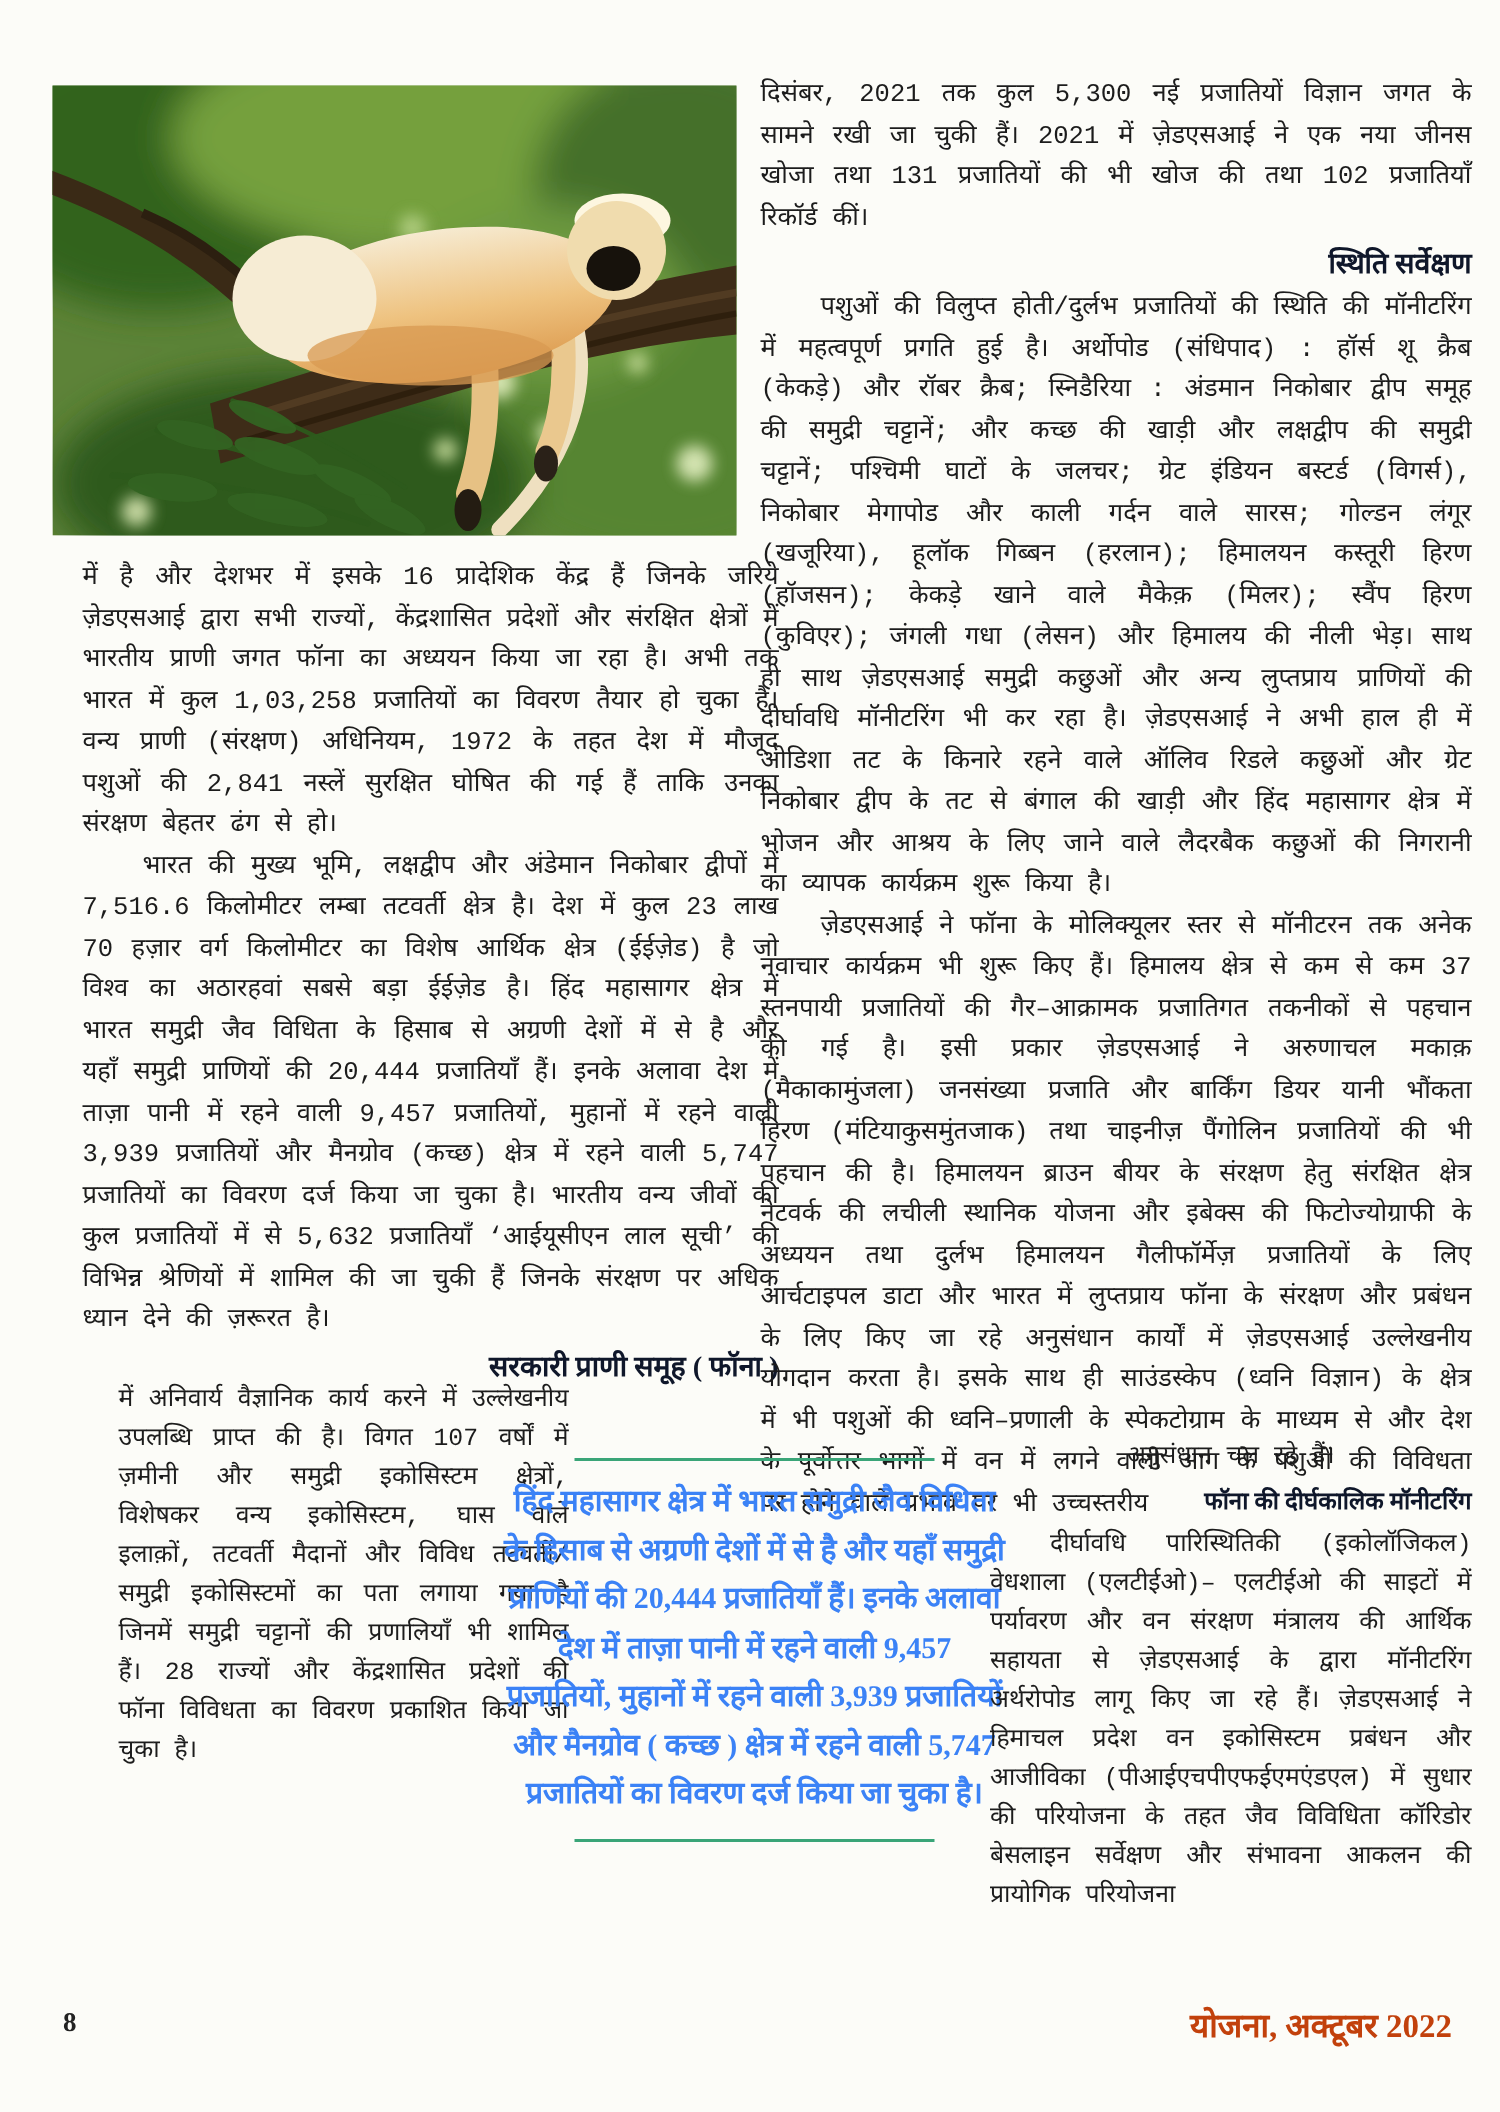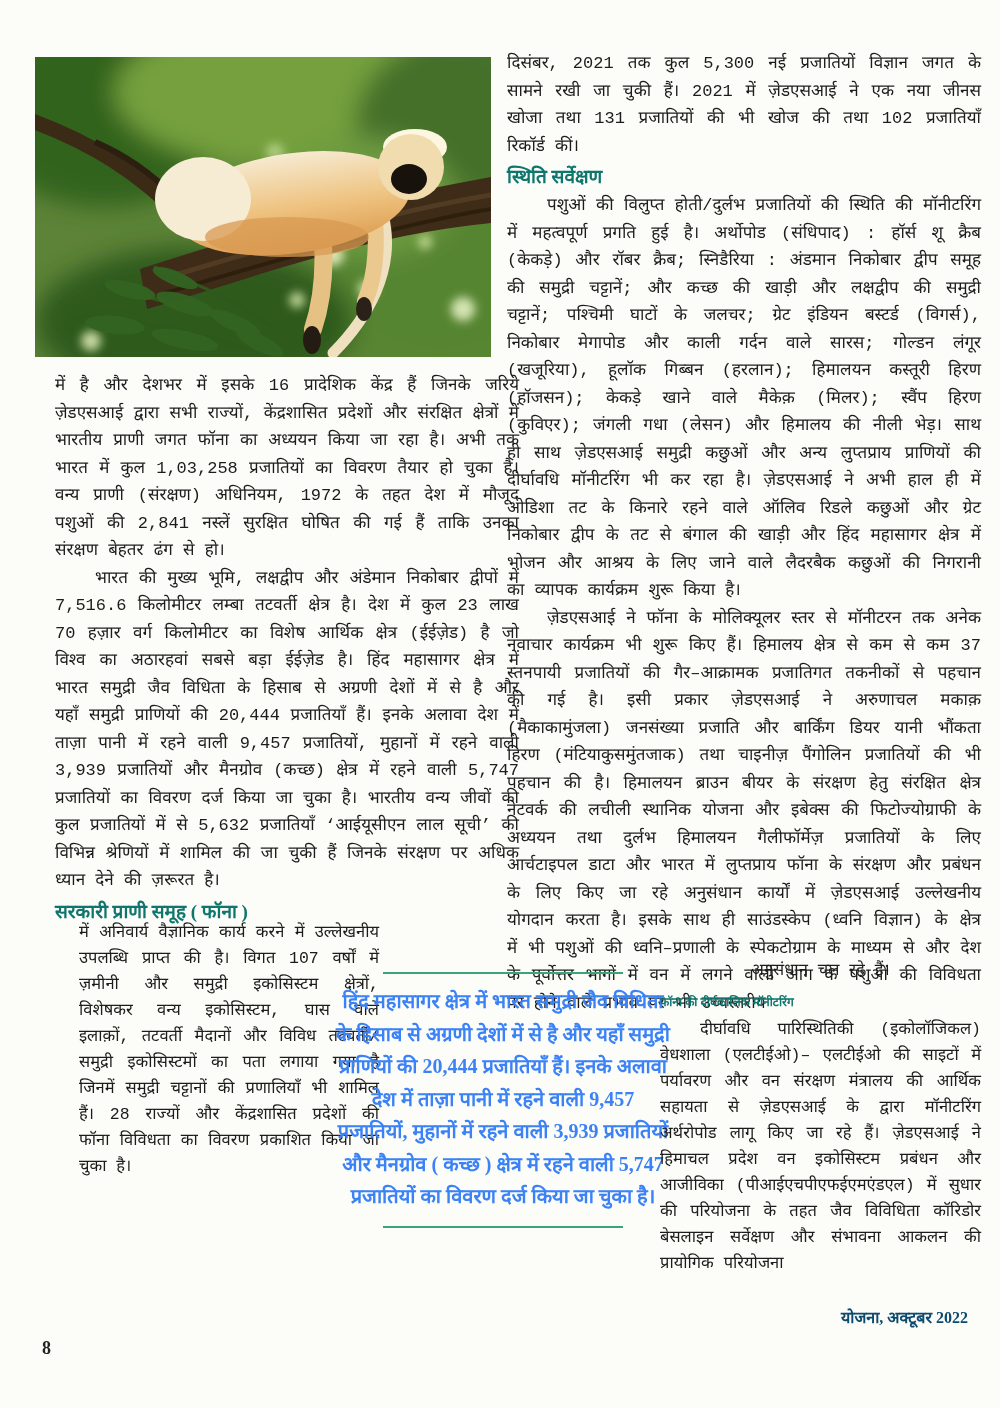--- a/index.html
+++ b/index.html
@@ -14,38 +14,38 @@
     background-size:9px 9px;opacity:.5;
   }
   .abs{position:absolute;}
   .photo-frame{left:35px;top:57px;width:456px;height:300px;}
   .photo-frame svg{display:block;width:100%;height:100%;}
   .col{text-align:justify;}
   .col p{margin:0;font-size:17px;line-height:27.5px;font-family:Liberation Mono, monospace;}
   .col p.indent{text-indent:40px;}
   .narrow p{font-size:16.5px;line-height:26px;}
   .green-head{
-    color:#0f766e;font-weight:bold;font-size:19px;line-height:24px;
-    margin:5px 0 3px 0;text-align:left;
+    color:#0f172a;font-weight:bold;font-size:19px;line-height:24px;
+    margin:5px 0 3px 0;text-align:right;
   }
-  .narrow .green-head{font-size:12px;margin:6px 0 3px 0;}
+  .narrow .green-head{font-size:16px;margin:6px 0 3px 0;}
   .left-wide{left:35px;top:372px;width:464px;margin-left:20px;}
   .right-wide{left:507px;top:50px;width:474px;}
   .left-narrow{left:35px;top:920px;width:300px;margin-left:44px;}
   .right-narrow{left:660px;top:958px;width:321px;}
   .hang-line{font-size:17px;line-height:27px;text-align:center;margin:0 0 3px 0;}
   .pullquote{
     left:336px;top:972px;width:334px;text-align:center;
     color:#3b82f6;font-weight:bold;font-size:20px;line-height:32.5px;
   }
   .pq-rule{height:2px;width:240px;margin:0 auto;background:#3aa578;}
   .pq-rule.top{margin-bottom:11px;}
   .pq-rule.bottom{margin-top:13px;}
   .footer-page{left:42px;top:1338px;font-weight:bold;font-size:18px;color:#222;}
-  .footer-journal{right:32px;top:1306px;font-weight:bold;font-size:16px;color:#0c4a6e;
+  .footer-journal{right:32px;top:1334px;font-weight:bold;font-size:22px;color:#c2410c;
     font-family:"Liberation Serif","DejaVu Serif",serif;}
 </style>
 </head>
 <body>
 
 <div class="page">
 
   <div class="abs photo-frame">
     <svg viewBox="0 0 456 300" preserveAspectRatio="none">
       <defs>

